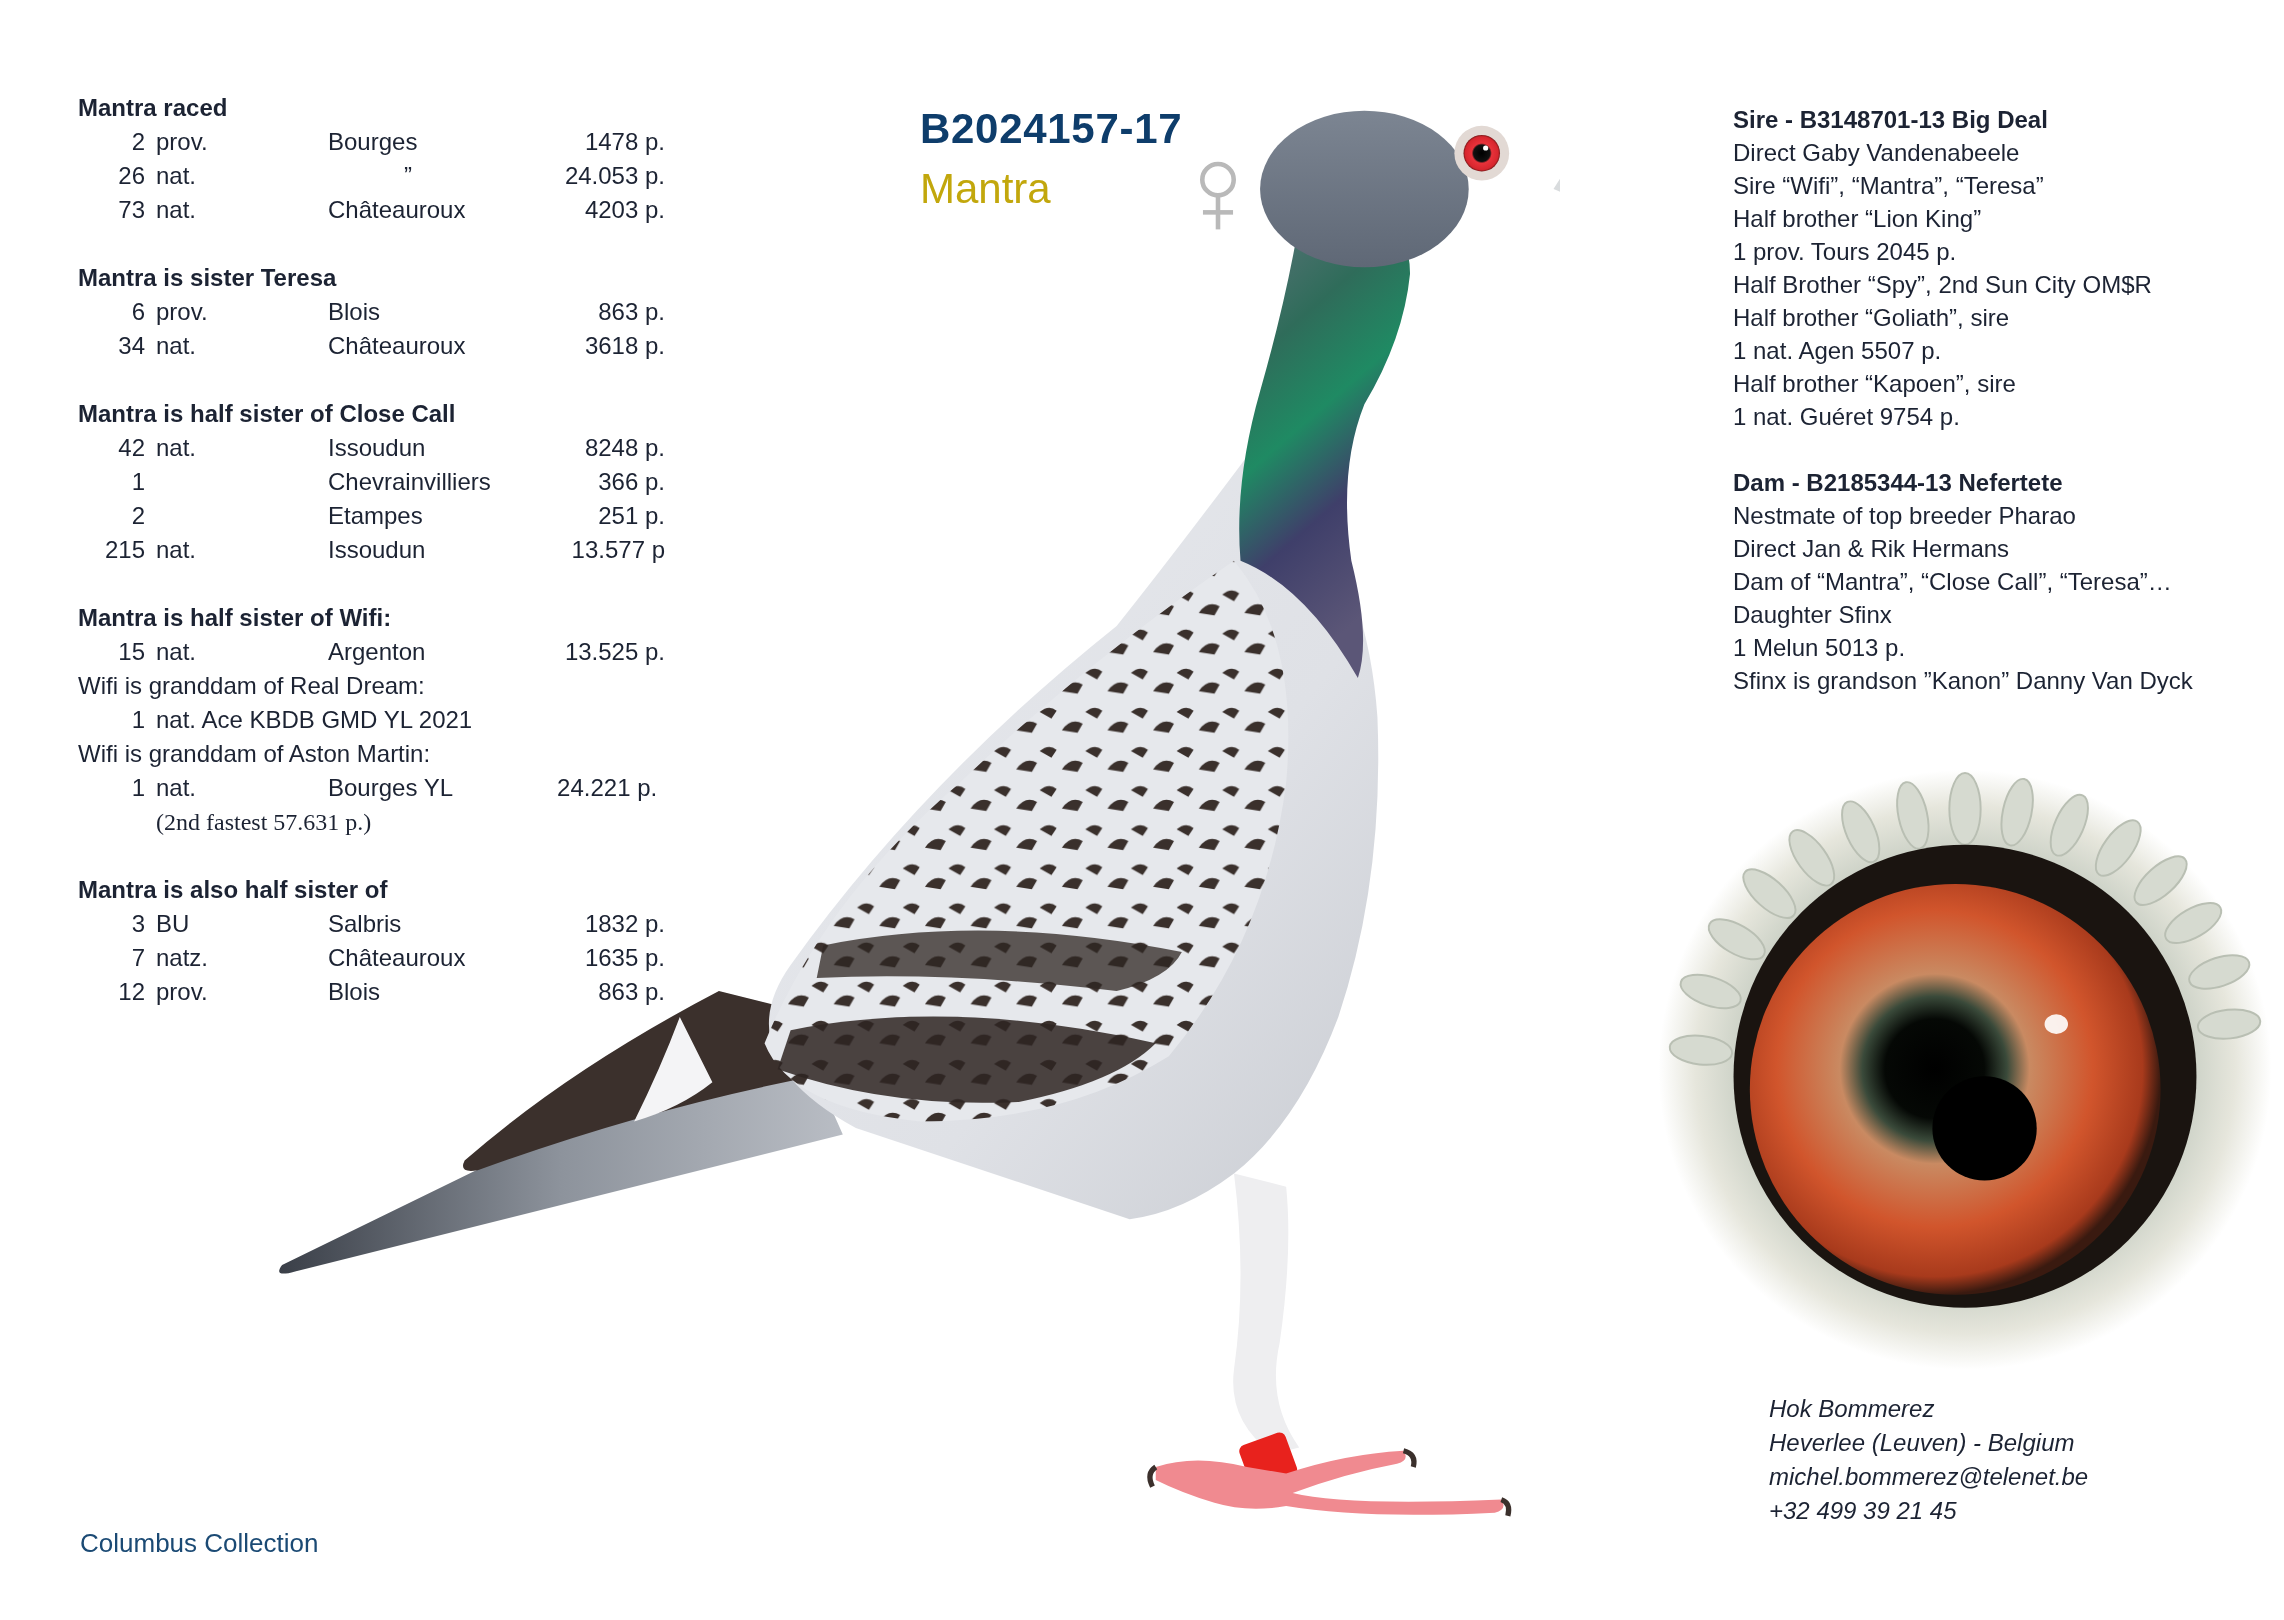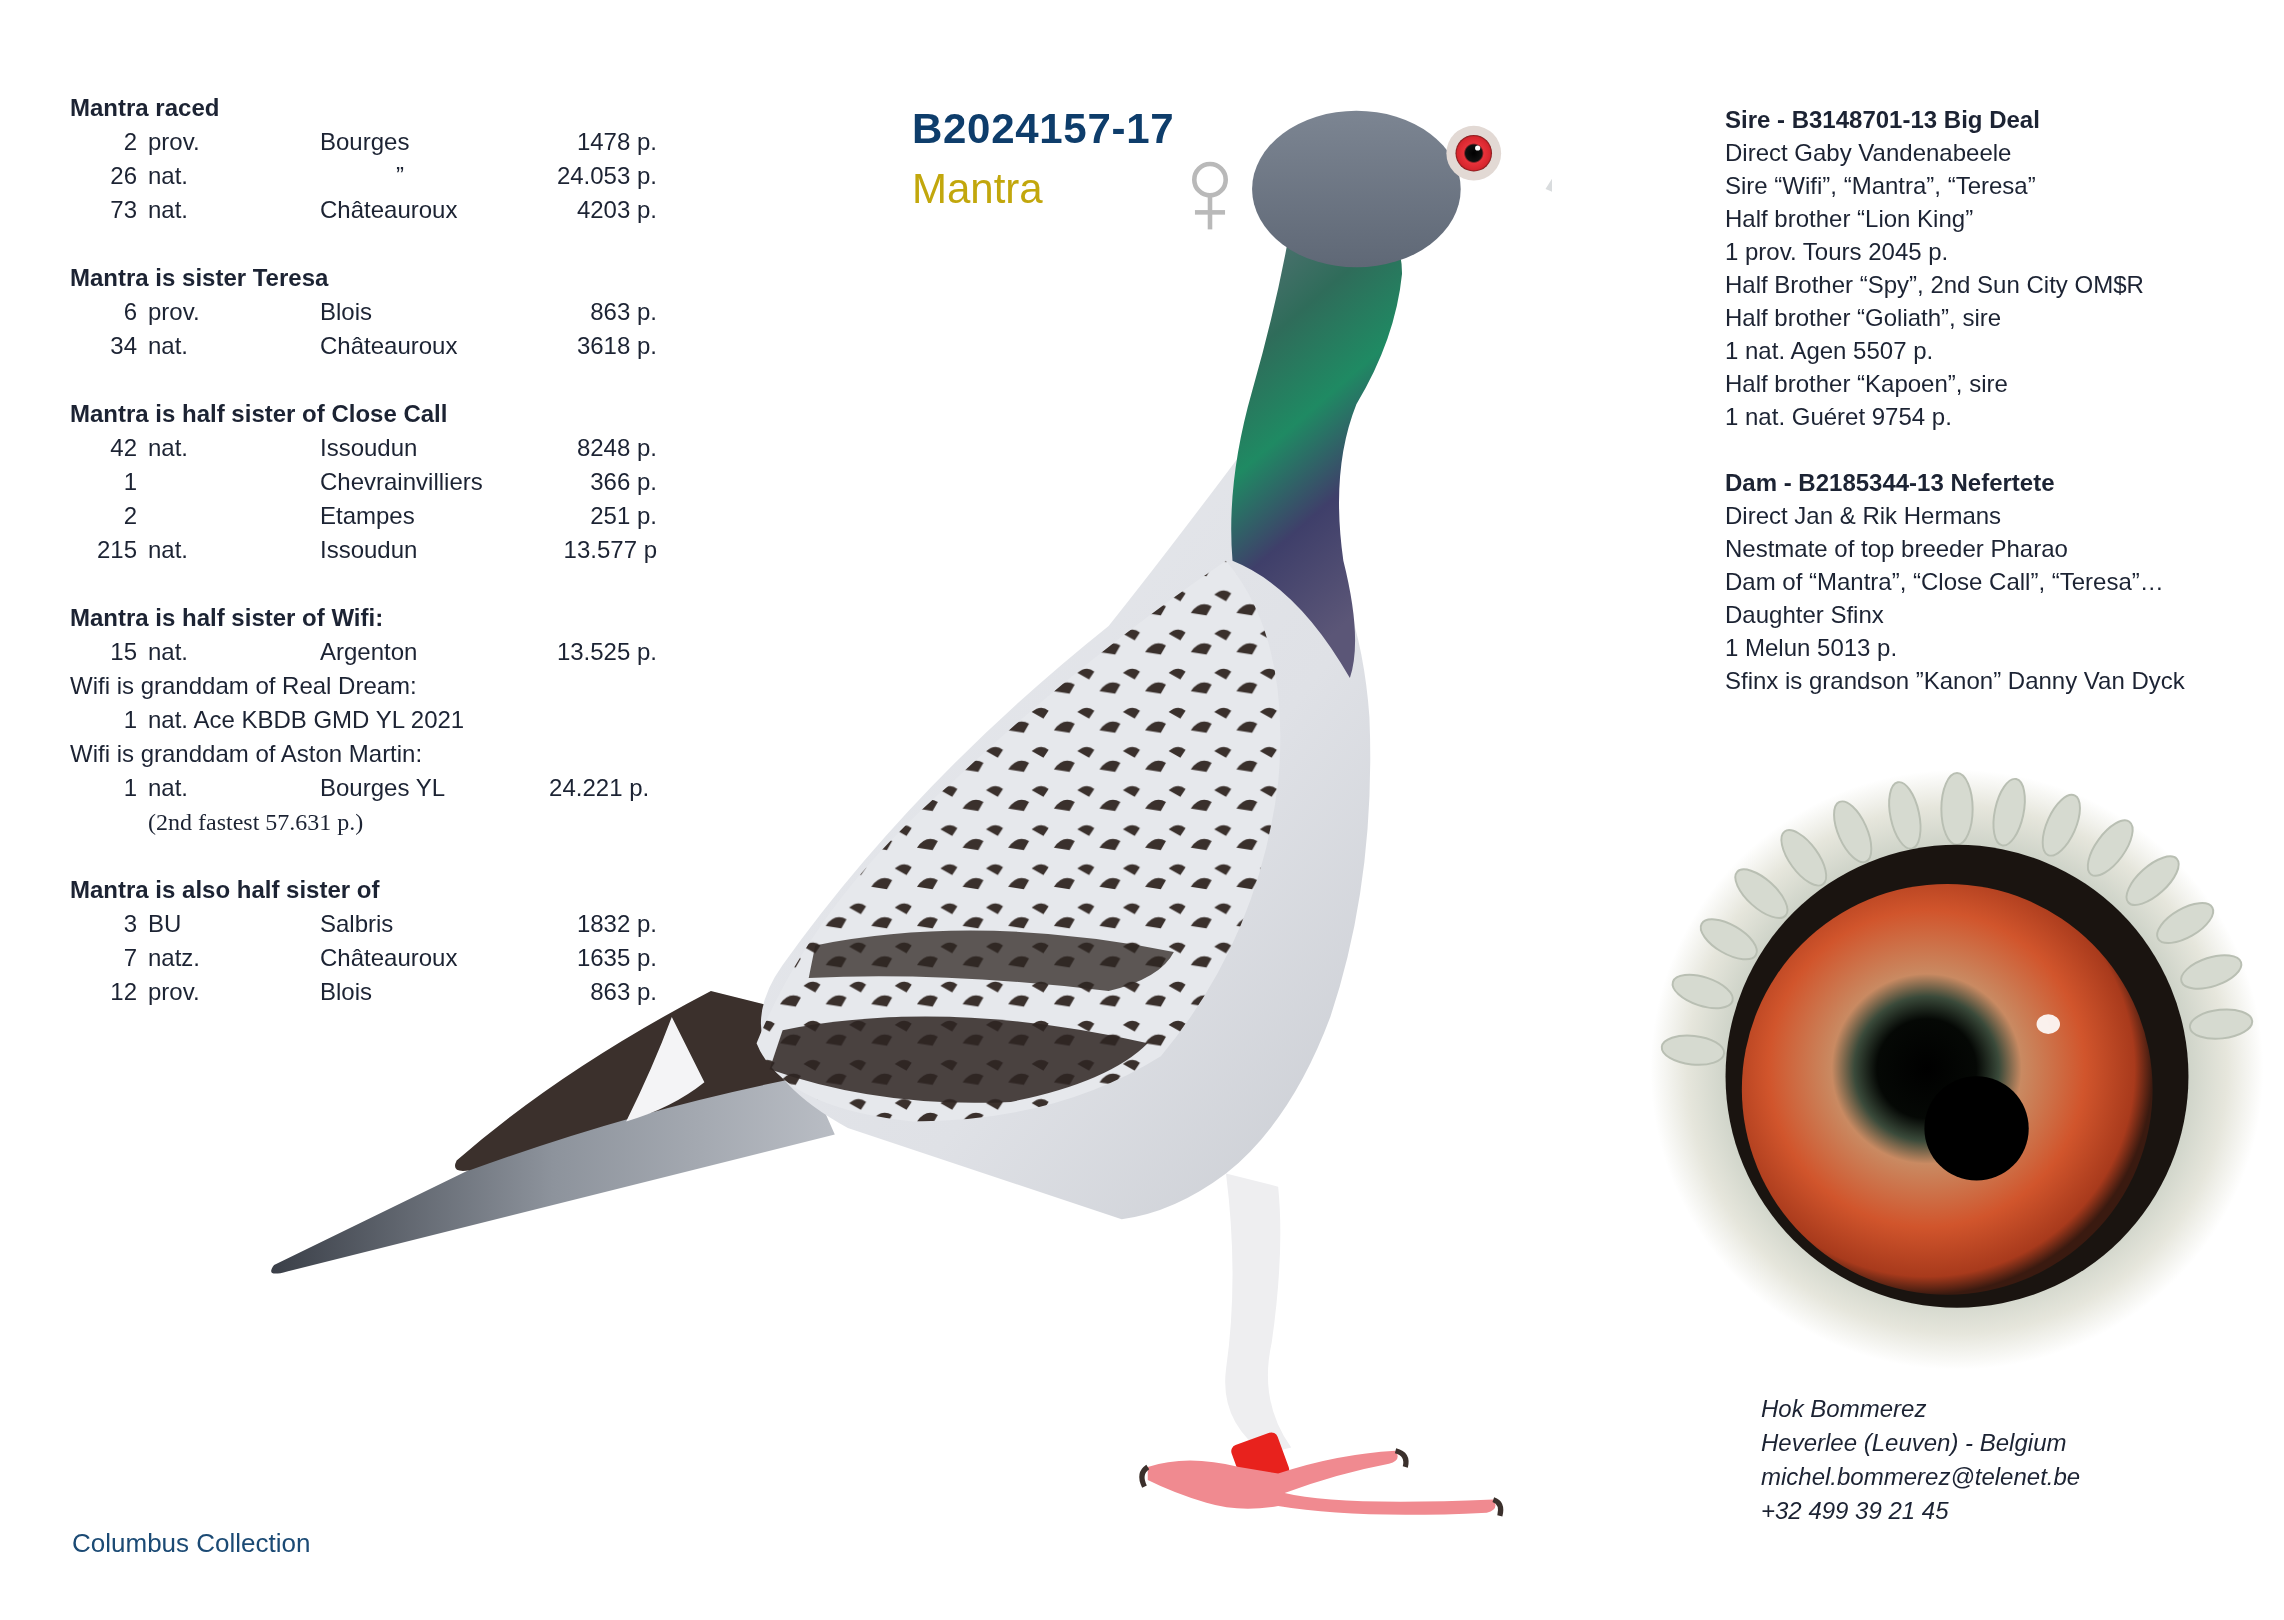--- a/index.html
+++ b/index.html
@@ -10,21 +10,21 @@
     body {
       width: 2284px;
       height: 1620px;
       position: relative;
       overflow: hidden;
       font-family: "Liberation Sans", "DejaVu Sans", sans-serif;
       color: #1c2333;
     }
     .page {
       position: absolute;
-      left: 0; top: 0;
+      left: 8px; top: 0;
       width: 2156px;
       height: 1620px;
       background: #ffffff;
     }
 
     
     .left-col {
       position: absolute;
       left: 70px;
       top: 91px;
@@ -436,22 +436,22 @@
       <div class="ped-line">Half brother “Lion King”</div>
       <div class="ped-line">1 prov. Tours 2045 p.</div>
       <div class="ped-line">Half Brother “Spy”, 2nd Sun City OM$R</div>
       <div class="ped-line">Half brother “Goliath”, sire</div>
       <div class="ped-line">1 nat. Agen 5507 p.</div>
       <div class="ped-line">Half brother “Kapoen”, sire</div>
       <div class="ped-line">1 nat. Guéret 9754 p.</div>
     </div>
     <div class="ped-block">
       <div class="ped-heading">Dam - B2185344-13 Nefertete</div>
+      <div class="ped-line">Nestmate of top breeder Pharao</div>
       <div class="ped-line">Direct Jan &amp; Rik Hermans</div>
-      <div class="ped-line">Nestmate of top breeder Pharao</div>
       <div class="ped-line">Dam of “Mantra”, “Close Call”, “Teresa”…</div>
       <div class="ped-line">Daughter Sfinx</div>
       <div class="ped-line">1 Melun 5013 p.</div>
       <div class="ped-line">Sfinx is grandson ”Kanon” Danny Van Dyck</div>
     </div>
   </div>
 
   <div class="contact">
     <div class="contact-line">Hok Bommerez</div>
     <div class="contact-line">Heverlee (Leuven) - Belgium</div>

